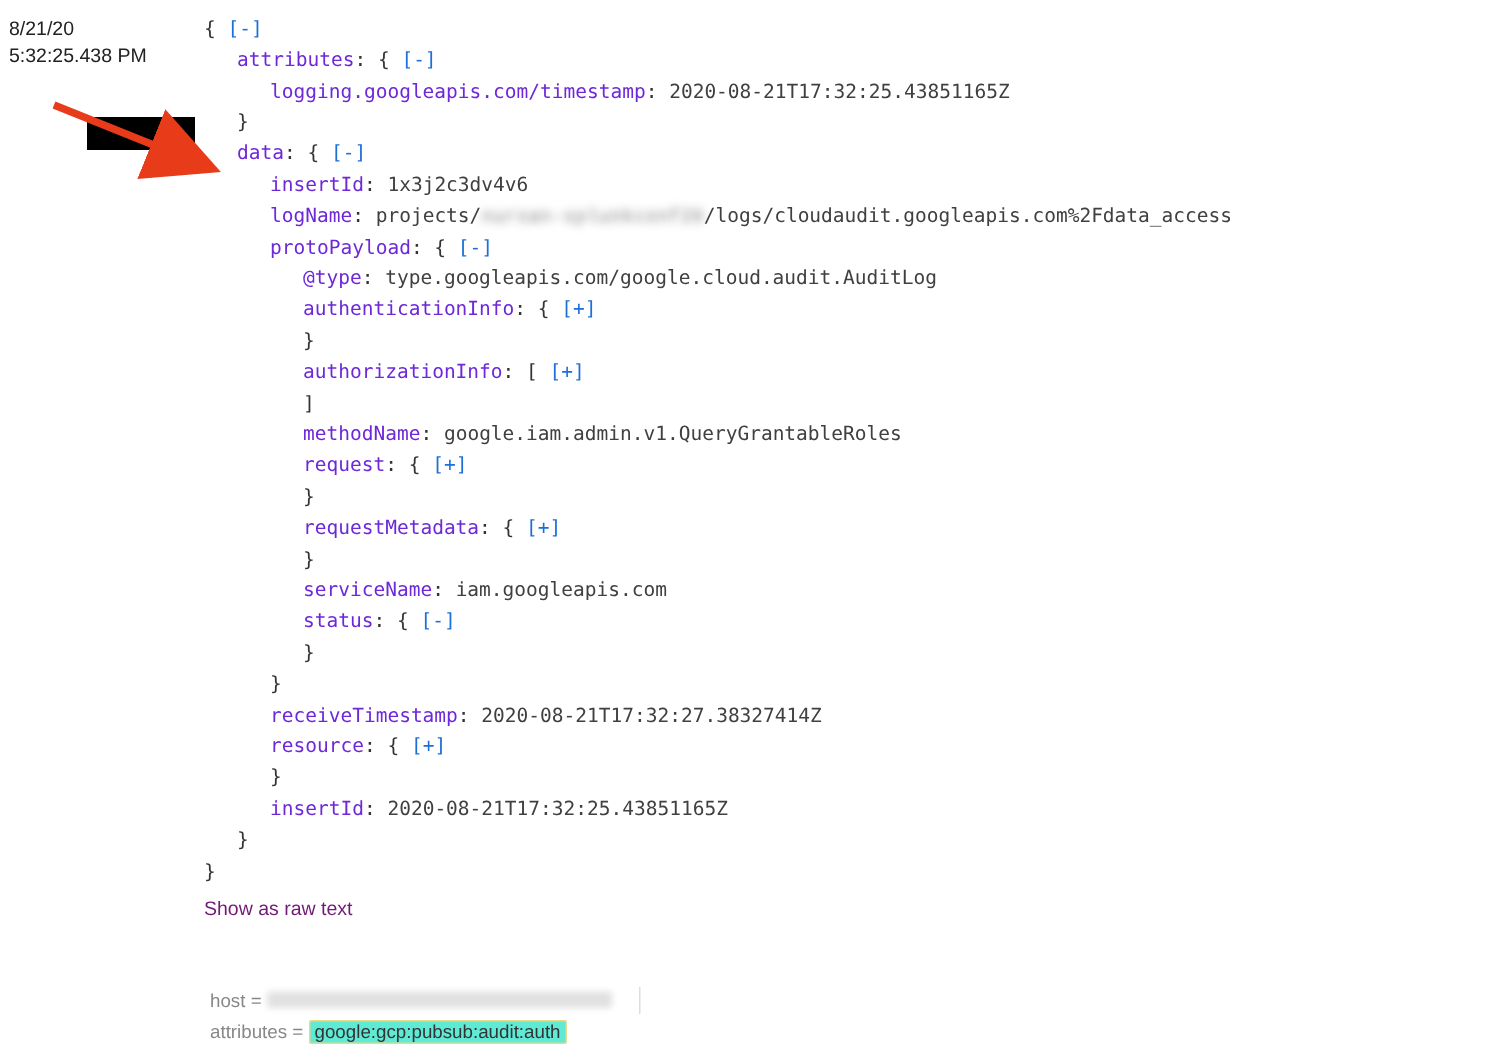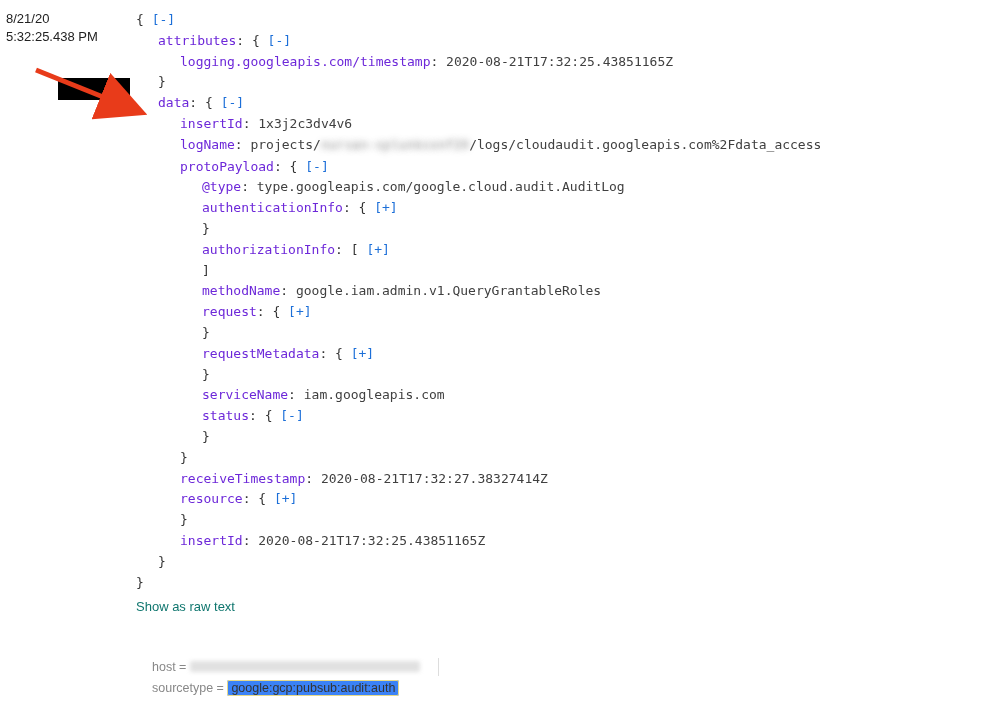--- a/index.html
+++ b/index.html
@@ -62,55 +62,54 @@
   .p   { color: #333; }      
 
   .blur {
     color: transparent;
     text-shadow: 0 0 6px rgba(120,120,120,0.9);
     user-select: none;
     font-family: Liberation Mono, monospace;
   }
 
   .link-raw {
-    color: #0f766e;
+    color: #701a75;
     cursor: pointer;
     margin-top: 4px;
     margin-left: 0;
     font-family: "Helvetica Neue", Arial, sans-serif;
     font-size: 13px;
   }
 
   .meta {
     position: absolute;
     left: 140px;
     right: 8px;
     bottom: 8px;
     font-family: "Helvetica Neue", Arial, sans-serif;
     font-size: 12.5px;
     color: #666;
     line-height: 1.7;
-    margin-left: 12px;
   }
   .meta-row1 { display: flex; align-items: center; gap: 8px; }
   .meta-label { color: #888; }
   .meta-val { color: #333; }
   .meta-sep {
     width: 1px; height: 18px; background: #ddd; margin: 0 10px;
   }
   .meta-blur {
     display: inline-block;
     height: 11px;
     background: rgba(170,170,170,0.35);
     border-radius: 2px;
     filter: blur(2.2px);
     vertical-align: -1px;
   }
   .hl {
-    background: #3b82f6;
+    background: #5eead4;
     border: 1px solid #e6d98a;
     padding: 0 3px;
     border-radius: 2px;
     color: #333;
   }
 </style>
 </head>
 <body>
 
 <div class="wrap">
@@ -225,16 +224,16 @@
 
 <div class="meta">
   <div class="meta-row1">
     <span>
       <span class="meta-label">host = </span>
       <span class="meta-blur" style="width:230px"></span>
     </span>
     <span class="meta-sep"></span>
   </div>
   <div>
-    <span class="meta-label">sourcetype = </span>
+    <span class="meta-label">attributes = </span>
     <span class="hl">google:gcp:pubsub:audit:auth</span>
   </div>
 </div>
 
 </body></html>

